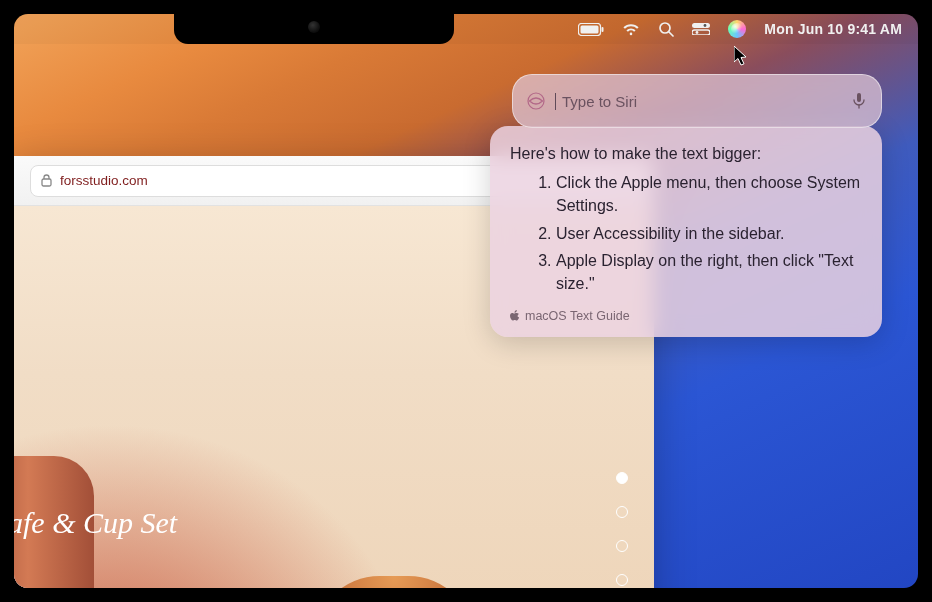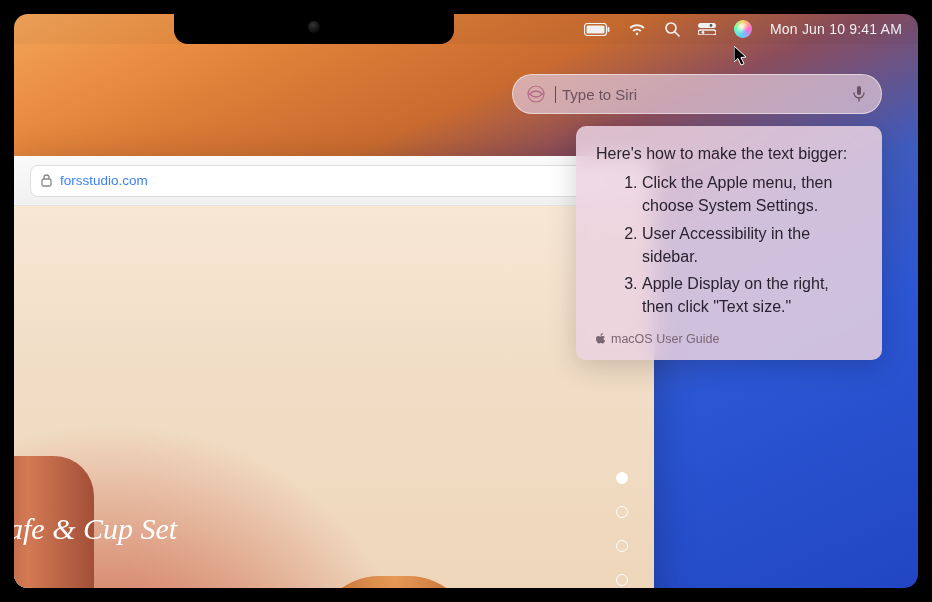--- a/index.html
+++ b/index.html
@@ -62,21 +62,21 @@
   align-items: center;
   padding: 0 16px;
   gap: 18px;
   color: #f0f0f0;
   background: rgba(0,0,0,0.03);
   font-size: 14px;
   z-index: 20;
 }
 .menubar .mb-item { display: flex; align-items: center; }
 .menubar svg { display: block; }
-.datetime { font-weight: 400; letter-spacing: 0.2px; }
+.datetime { font-weight: 700; letter-spacing: 0.2px; }
 .siri-orb {
   width: 18px; height: 18px; border-radius: 50%;
   background: conic-gradient(from 90deg, #ff6ad5, #6ac5ff, #6affb4, #ffd56a, #ff6ad5);
   position: relative;
 }
 .siri-orb::after {
   content: ""; position: absolute; inset: 3px;
   border-radius: 50%;
   background: radial-gradient(circle at 35% 30%, rgba(255,255,255,0.85), rgba(255,255,255,0) 60%);
 }
@@ -109,21 +109,21 @@
 .urlfield {
   flex: 1;
   height: 32px;
   background: #fff;
   border: 1px solid #ddd;
   border-radius: 8px;
   display: flex;
   align-items: center;
   padding: 0 10px;
   gap: 8px;
-  color: #3b82f6;
+  color: #7f1d1d;
   font-size: 13.5px;
 }
 .urlfield .reload { margin-left: auto; color: #888; }
 .webpage {
   position: relative;
   height: calc(100% - 50px);
   background:
     radial-gradient(ellipse at 15% 120%, #c8593f 0%, rgba(200,89,63,0) 40%),
     linear-gradient(180deg, #f7e7d3 0%, #f1ddc6 40%, #eed5b9 100%);
   color: #fff;
@@ -150,21 +150,21 @@
   position: absolute;
   bottom: 130px;
   left: -6px;
   font-size: 42px;
   letter-spacing: 8px;
   font-weight: 400;
 }
 .headline .ext2 { font-size: 32px; margin-left: 4px; }
 .subhead {
   position: absolute;
-  bottom: 80px;
+  bottom: 86px;
   left: -6px;
   font-size: 30px;
   font-style: italic;
   font-family: Georgia, serif;
 }
 .dots {
   position: absolute;
   right: 26px;
   bottom: 40px;
   display: flex;
@@ -193,21 +193,21 @@
   background: linear-gradient(90deg, #a24f38 0%, #d37a54 45%, #a24f38 100%);
   border-radius: 40px 40px 30px 30px;
 }
 
 
 .siri-input {
   position: absolute;
   top: 60px;
   right: 36px;
   width: 370px;
-  height: 40px;
+  height: 54px;
   border-radius: 20px;
   background: rgba(225, 200, 215, 0.72);
   backdrop-filter: blur(8px);
   border: 1px solid rgba(255,255,255,0.5);
   display: flex;
   align-items: center;
   padding: 0 14px;
   gap: 10px;
   z-index: 35;
 }
@@ -221,24 +221,24 @@
 .siri-input .siri-eye {
   width: 18px; height: 18px;
 }
 .siri-input .mic { width: 16px; height: 16px; }
 
 
 .siri-card {
   position: absolute;
   top: 112px;
   right: 36px;
-  width: 306px;
+  width: 392px;
   background: rgba(235, 210, 225, 0.85);
   backdrop-filter: blur(10px);
-  border-radius: 10px;
+  border-radius: 18px;
   padding: 16px 20px 12px 20px;
   color: #2a2230;
   font-size: 16px;
   line-height: 1.45;
   z-index: 34;
   box-shadow: 0 6px 28px rgba(0,0,0,0.18);
 }
 .siri-card .intro { margin-bottom: 6px; }
 .siri-card ol { padding-left: 22px; }
 .siri-card li { margin-bottom: 4px; margin-left: 24px; }
@@ -344,18 +344,18 @@
       <div class="intro">Here's how to make the text bigger:</div>
       <ol>
         <li>Click the Apple menu, then choose System Settings.</li>
         <li>User Accessibility in the sidebar.</li>
         <li>Apple Display on the right, then click "Text size."</li>
       </ol>
       <div class="source">
         <svg width="10" height="12" viewBox="0 0 10 12">
             <path d="M7.6 6.3c0-1.5 1.2-2.2 1.3-2.3C8.2 3 7 2.9 6.6 2.9c-1-.1-1.9.6-2.4.6s-1.3-.6-2.1-.6C1 2.9 0 3.9 0 5.8c0 1.1.4 2.3 1 3.1.5.7 1 1.5 1.8 1.5.7 0 1-.5 1.9-.5s1.1.5 1.9.5c.8 0 1.3-.7 1.8-1.5.3-.5.5-.9.7-1.4-1.5-.6-1.5-1.2-1.5-1.2zM6.2 2C6.6 1.5 6.9.8 6.8 0c-.6 0-1.3.4-1.7.9-.4.4-.7 1.1-.6 1.8.7 0 1.3-.3 1.7-.7z" fill="#7a6672"></path>
           </svg>
-        <span>macOS User Guide</span>
+        <span>macOS Text Guide</span>
       </div>
     </div>
 
   </div>
 </div>
 
 </body></html>

